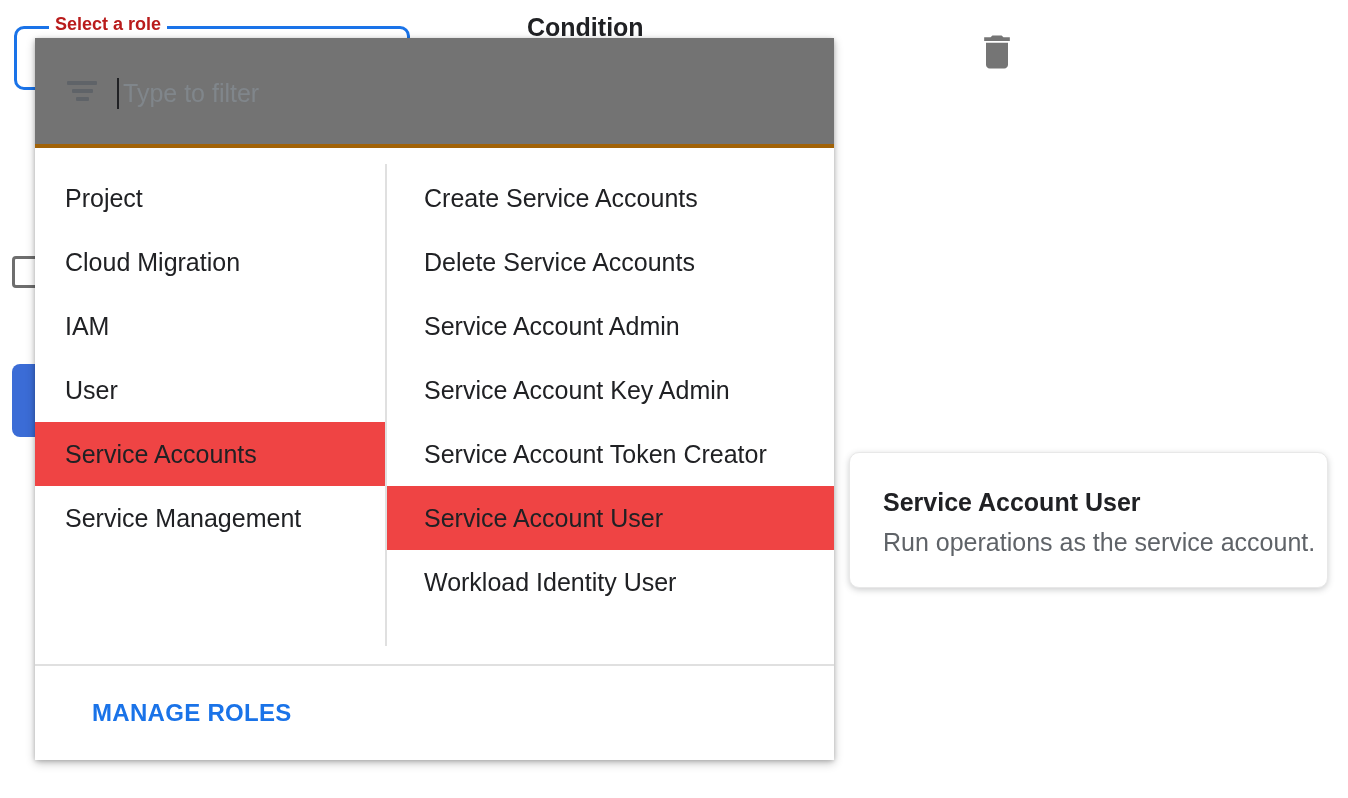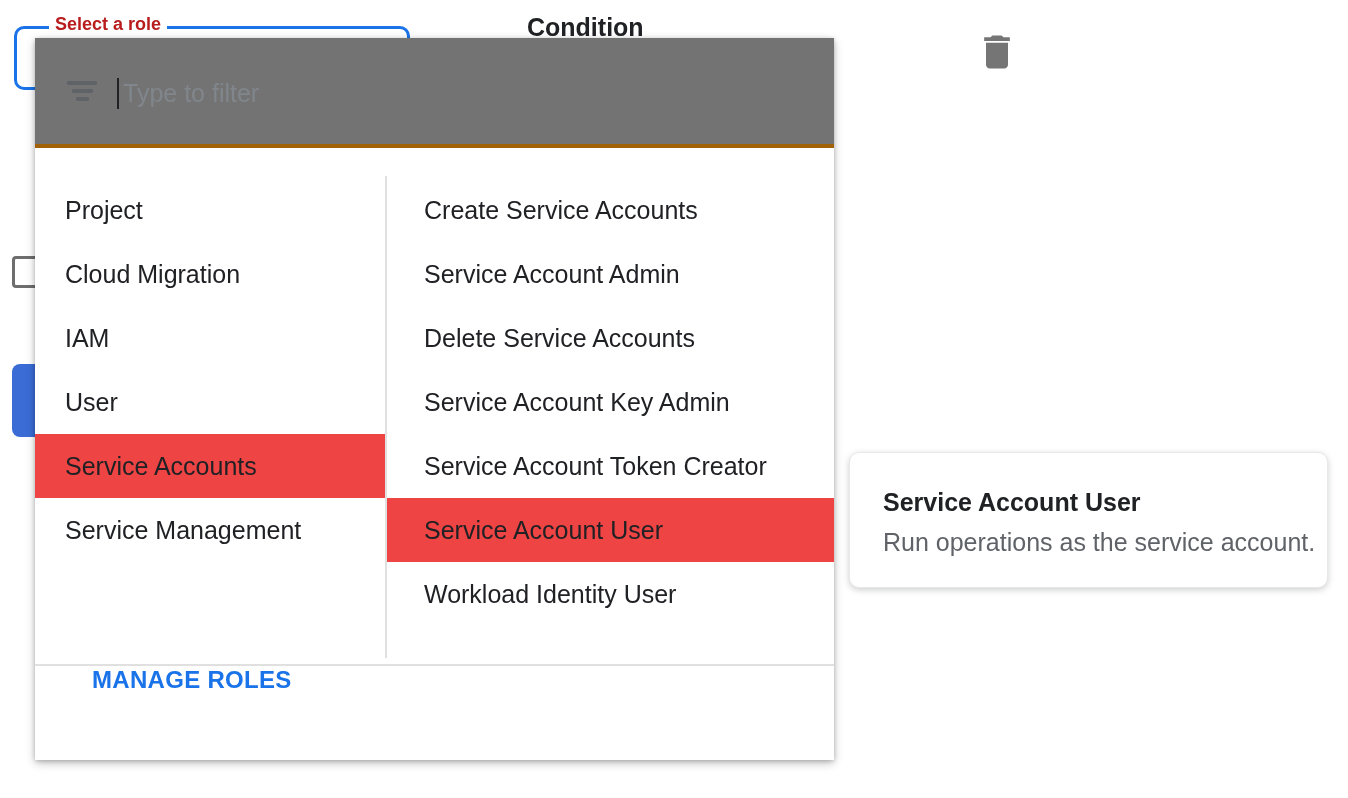--- a/index.html
+++ b/index.html
@@ -93,21 +93,21 @@
     width: 680px; height: 110px;
     border: none; outline: none; background: transparent;
     font-family: "Liberation Sans", sans-serif;
     font-size: 25px; color: #202124;
   }
   .filter-input::placeholder { color: #80868b; opacity: 1; }
 
   .list-area {
     position: relative;
     display: flex;
-    width: 100%; height: 514px; margin-top: 12px;
+    width: 100%; height: 514px;
   }
   .col { list-style: none; padding-top: 18px; }
   .col.categories { width: 350px; }
   .col.roles { width: 449px; }
   .col li {
     height: 64px; line-height: 64px;
     font-size: 25px; color: #202124;
     white-space: nowrap;
     cursor: pointer;
   }
@@ -117,21 +117,21 @@
   .v-divider {
     position: absolute; left: 350px; top: 16px;
     width: 2px; height: 482px;
     background: #e0e0e0;
   }
 
   .panel-footer {
     position: absolute; left: 0; top: 626px;
     width: 100%; height: 96px;
     border-top: 2px solid #e0e0e0;
-    display: flex; align-items: flex-start;
+    display: flex; align-items: center;
     background: #ffffff;
   }
   .manage-roles-btn {
     margin-left: 57px;
     border: none; background: transparent;
     font-family: "Liberation Sans", sans-serif;
     font-size: 24px; font-weight: bold;
     letter-spacing: 0.3px;
     color: #1a73e8;
     cursor: pointer;
@@ -197,22 +197,22 @@
     <ul class="col categories" id="cat-list">
       <li>Project</li>
       <li>Cloud Migration</li>
       <li>IAM</li>
       <li>User</li>
       <li class="selected">Service Accounts</li>
       <li>Service Management</li>
     </ul>
     <ul class="col roles" id="role-list">
       <li>Create Service Accounts</li>
+      <li>Delete Service Accounts</li>
       <li>Service Account Admin</li>
-      <li>Delete Service Accounts</li>
       <li>Service Account Key Admin</li>
       <li>Service Account Token Creator</li>
       <li class="selected">Service Account User</li>
       <li>Workload Identity User</li>
     </ul>
     <div class="v-divider"></div>
   </div>
 
   <div class="panel-footer">
     <button class="manage-roles-btn">MANAGE ROLES</button>

